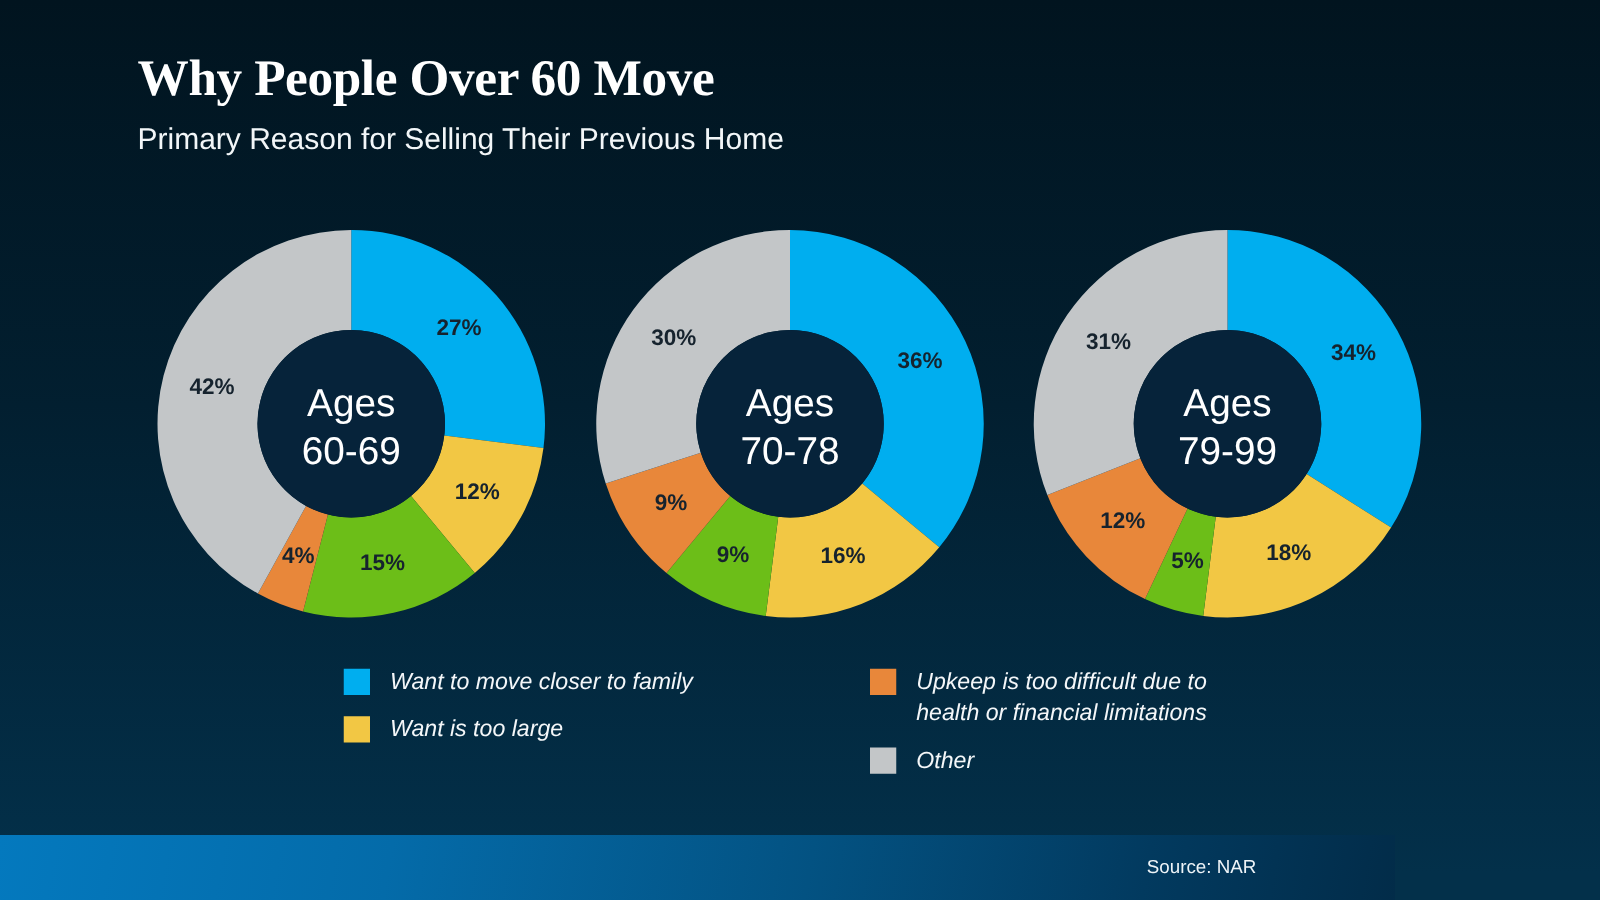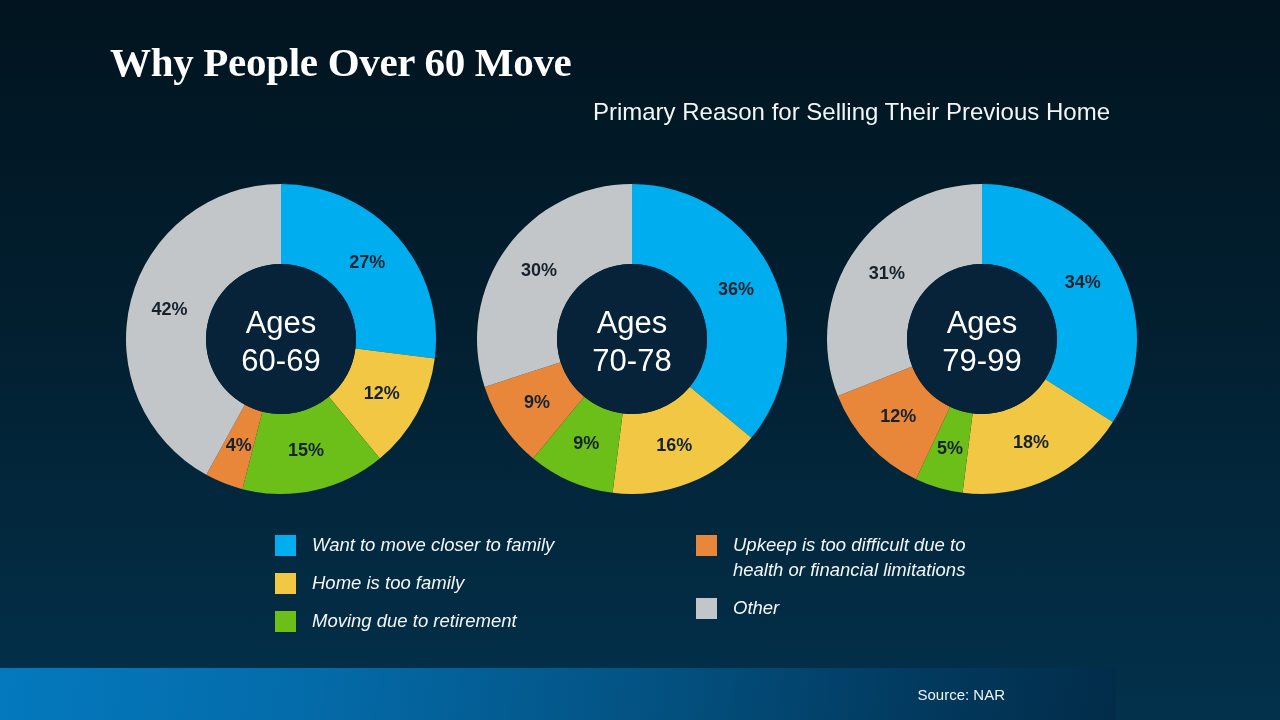--- a/index.html
+++ b/index.html
@@ -32,21 +32,20 @@
     letter-spacing: -0.3px;
     line-height: 1.12;
     font-family: Liberation Serif, serif;
   }
   .subtitle {
     margin: 12px 0 0 0;
     font-size: 24px;
     font-weight: normal;
     color: #f2f6f8;
     line-height: 1.2;
-    text-align: right;
   }
 
   
   .charts {
     position: absolute;
     left: 0;
     top: 178px;
     width: 1096px;
     height: 330px;
   }
@@ -191,25 +190,21 @@
     </div>
 
   <div class="legend">
     <div class="legend-col left" id="legend-left">
         <div class="legend-item">
           <span class="legend-swatch" style="background: rgb(0, 174, 239);"></span>
           <span class="legend-label">Want to move closer to family</span>
         </div>
         <div class="legend-item">
           <span class="legend-swatch" style="background: rgb(242, 199, 68);"></span>
-          <span class="legend-label">Home is too family</span>
-        </div>
-        <div class="legend-item">
-          <span class="legend-swatch" style="background: rgb(108, 190, 24);"></span>
-          <span class="legend-label">Moving due to retirement</span>
+          <span class="legend-label">Want is too large</span>
         </div>
       </div>
     <div class="legend-col right" id="legend-right">
         <div class="legend-item">
           <span class="legend-swatch" style="background: rgb(232, 135, 58);"></span>
           <span class="legend-label">Upkeep is too difficult due to
 health or financial limitations</span>
         </div>
         <div class="legend-item">
           <span class="legend-swatch" style="background: rgb(195, 198, 200);"></span>

